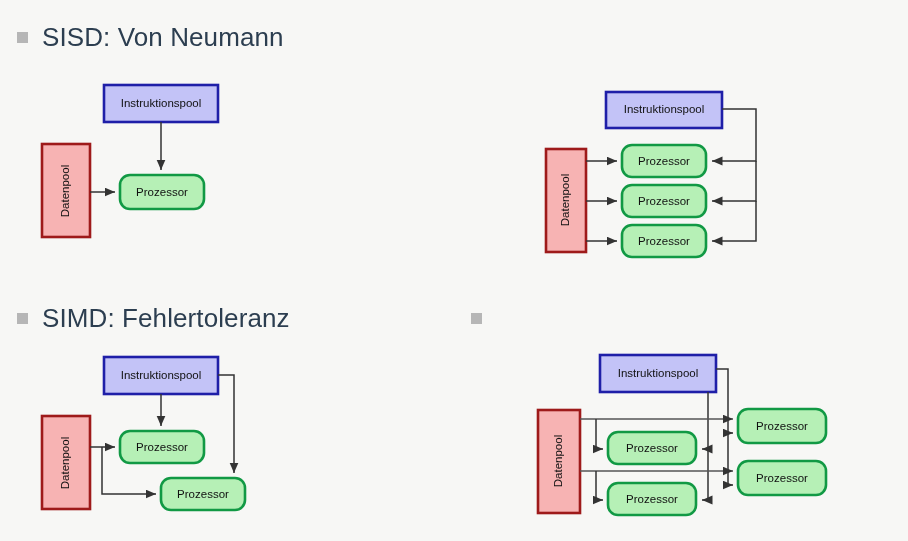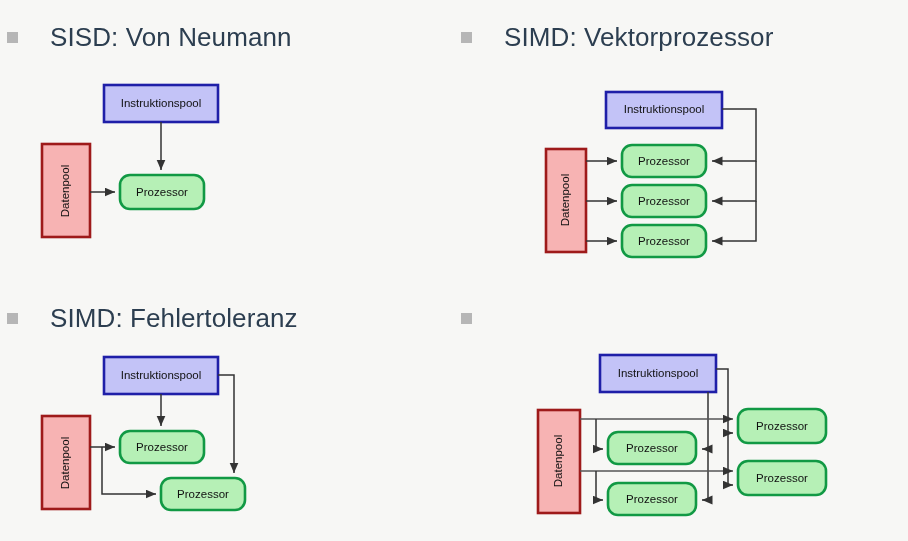--- a/index.html
+++ b/index.html
@@ -11,22 +11,22 @@
     position:relative;
   }
   .slide{position:absolute;inset:0;}
   .quad{position:absolute;}
   .q-tl{left:0;top:0;width:454px;height:281px;}
   .q-tr{left:454px;top:0;width:454px;height:281px;}
   .q-bl{left:0;top:281px;width:454px;height:260px;}
   .q-br{left:454px;top:281px;width:454px;height:260px;}
 
   .heading{
-    display:flex;align-items:center;gap:32px;
-    padding-left:7px;padding-top:18px;
+    display:flex;align-items:center;gap:14px;
+    padding-left:17px;padding-top:18px;
     height:38px;
   }
   .bullet{
     width:11px;height:11px;
     background:#b6b6b6;
     flex:0 0 auto;
     display:block;
   }
   .htext{
     font-size:26px;
@@ -84,24 +84,20 @@
           <text class="box-txt" x="134" y="121">Prozessor</text>
         </g>
 
         <path d="M133,50 L133,98" stroke="#333" stroke-width="1.5" fill="none" marker-end="url(#ah)"></path>
         <path d="M62,120 L87,120" stroke="#333" stroke-width="1.5" fill="none" marker-end="url(#ah)"></path>
       </svg>
     </div>
   </div>
 
   <div class="quad q-tr">
-    <div class="heading">
-      <span class="bullet"></span>
-      <span class="htext">SIMD: Vektorprozessor</span>
-    </div>
 
     <div class="diagram d-simd">
       <svg width="290" height="200" viewBox="0 0 290 200">
         <defs>
           <marker id="ah2" markerWidth="8" markerHeight="8" refX="7" refY="3" orient="auto" markerUnits="strokeWidth">
             <path d="M0,0 L7,3 L0,6 z" fill="#333"></path>
           </marker>
         </defs>
 
         <g>

